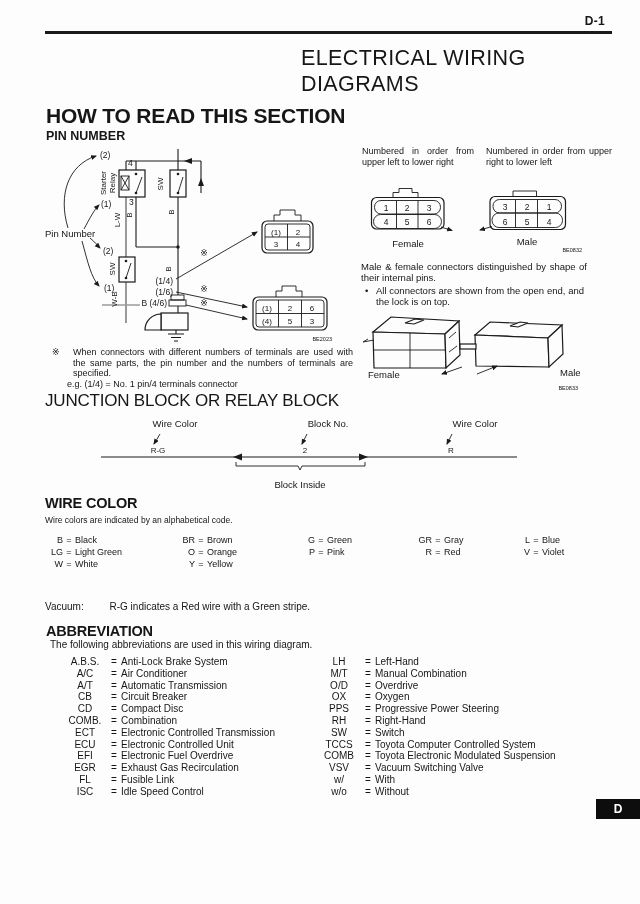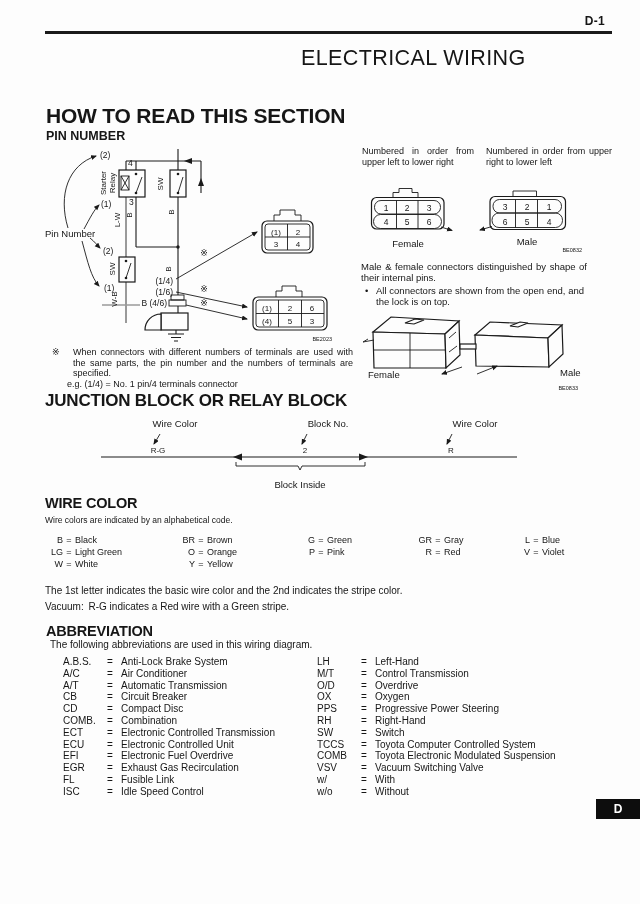--- a/index.html
+++ b/index.html
@@ -13,54 +13,55 @@
   svg .ln{stroke:#1a1a1a;stroke-width:1.1;fill:none;}
   svg .thin{stroke:#1a1a1a;stroke-width:0.9;fill:none;}
   svg .gray{stroke:#9a9a9a;stroke-width:2;fill:none;}
   svg .box{fill:#fdfdfd;stroke:#1a1a1a;stroke-width:1.2;}
   svg .fillb{fill:#1a1a1a;stroke:none;}
   .pgnum{top:14px;right:35px;font-size:12px;font-weight:600;letter-spacing:.3px;}
   .rule{top:31px;left:45px;width:567px;height:2.5px;background:#1a1a1a;}
   .title{top:45px;left:258px;font-size:21.5px;line-height:26px;font-weight:normal;letter-spacing:.4px;margin-left:43px;}
   .h-read{top:104px;left:46px;font-size:21px;font-weight:bold;letter-spacing:-.2px;}
   .h-pin{top:129px;left:46px;font-size:12.5px;font-weight:bold;}
-  .h-junction{top:391px;left:45px;font-size:17px;font-weight:bold;letter-spacing:-.2px;}
+  .h-junction{top:391px;left:45px;font-size:17px;font-weight:normal;letter-spacing:-.2px;}
   .h-sub{font-size:14.5px;font-weight:bold;letter-spacing:-.2px;}
   .caption{font-size:9px;line-height:10.8px;text-align:justify;}
   .smalltext{font-size:9.5px;line-height:11px;text-align:justify;}
   .notewrap{top:347px;left:52px;width:296px;font-size:9px;line-height:10.6px;}
   .notemark{position:absolute;left:0;top:0;font-family:"DejaVu Sans",sans-serif;font-size:9px;}
   .notebody{margin-left:21px;width:280px;text-align:justify;}
   .noteeg{margin-left:15px;margin-top:0px;}
   .wc-intro{top:515px;left:45px;font-size:8.5px;}
   .wc-col{top:534px;font-size:9px;line-height:12px;}
   .wc-row{display:flex;white-space:nowrap;}
   .wc-abbr{display:inline-block;width:18px;text-align:right;}
   .wc-eq{display:inline-block;width:12px;text-align:center;}
   .wc-note{font-size:10px;}
   .ab-intro{top:639px;left:50px;font-size:10px;}
   .ab-col{font-size:10px;line-height:11.8px;}
-  .ab-row{display:flex;white-space:nowrap;}
+  .ab-row{display:flex;white-space:nowrap;text-align:center;}
   .ab-abbr{display:inline-block;width:44px;}
   .ab-eq{display:inline-block;width:14px;}
   .bullet-row{display:flex;}
   .bullet-mark{width:11px;font-size:9.5px;}
   .dtab{top:799px;left:596px;width:44px;height:19.5px;background:#0d0d0d;color:#fff;
         display:flex;align-items:center;justify-content:center;font-size:12px;font-weight:bold;}
 </style>
 </head>
 <body>
 
 <div class="page">
 
   <div class="abs pgnum">D-1</div>
   <div class="abs rule"></div>
 
   <div class="abs title">
     <div>ELECTRICAL WIRING</div>
+    <div>DIAGRAMS</div>
   </div>
 
   <div class="abs h-read">HOW TO READ THIS SECTION</div>
   <div class="abs h-pin">PIN NUMBER</div>
 
   <svg class="abs" style="left:40px;top:145px" width="320" height="210" viewBox="0 0 320 210">
     <defs>
       <marker id="arr" markerWidth="8" markerHeight="8" refX="5" refY="2.5" orient="auto" markerUnits="userSpaceOnUse">
         <path d="M0,0 L6,2.5 L0,5 Z" fill="#1a1a1a"></path>
       </marker>
@@ -314,24 +315,23 @@
         <span class="wc-eq">=</span>
         <span>Blue</span>
       </div>
       <div class="wc-row">
         <span class="wc-abbr">V</span>
         <span class="wc-eq">=</span>
         <span>Violet</span>
       </div>
     </div>
 
-  <div class="abs wc-note" style="left:45px;top:585px">The 1st letter indicates the basic wire color and the 2nd indicates the stripe color.</div>
   <div class="abs wc-note" style="left:45px;top:601px">
     <span>Vacuum:</span>
-    <span style="margin-left:2px">R-G indicates a Red wire with a Green stripe.</span>
+    <span style="margin-left:23px">R-G indicates a Red wire with a Green stripe.</span>
   </div>
 
   <div class="abs h-sub" style="left:46px;top:623px">ABBREVIATION</div>
   <div class="abs ab-intro">The following abbreviations are used in this wiring diagram.</div>
 
   <div class="abs ab-col" style="left:63px;top:656px">
       <div class="ab-row">
         <span class="ab-abbr">A.B.S.</span>
         <span class="ab-eq">=</span>
         <span>Anti-Lock Brake System</span>
@@ -394,21 +394,21 @@
     </div>
   <div class="abs ab-col" style="left:317px;top:656px">
       <div class="ab-row">
         <span class="ab-abbr">LH</span>
         <span class="ab-eq">=</span>
         <span>Left-Hand</span>
       </div>
       <div class="ab-row">
         <span class="ab-abbr">M/T</span>
         <span class="ab-eq">=</span>
-        <span>Control Transmission</span>
+        <span>Manual Combination</span>
       </div>
       <div class="ab-row">
         <span class="ab-abbr">O/D</span>
         <span class="ab-eq">=</span>
         <span>Overdrive</span>
       </div>
       <div class="ab-row">
         <span class="ab-abbr">OX</span>
         <span class="ab-eq">=</span>
         <span>Oxygen</span>

